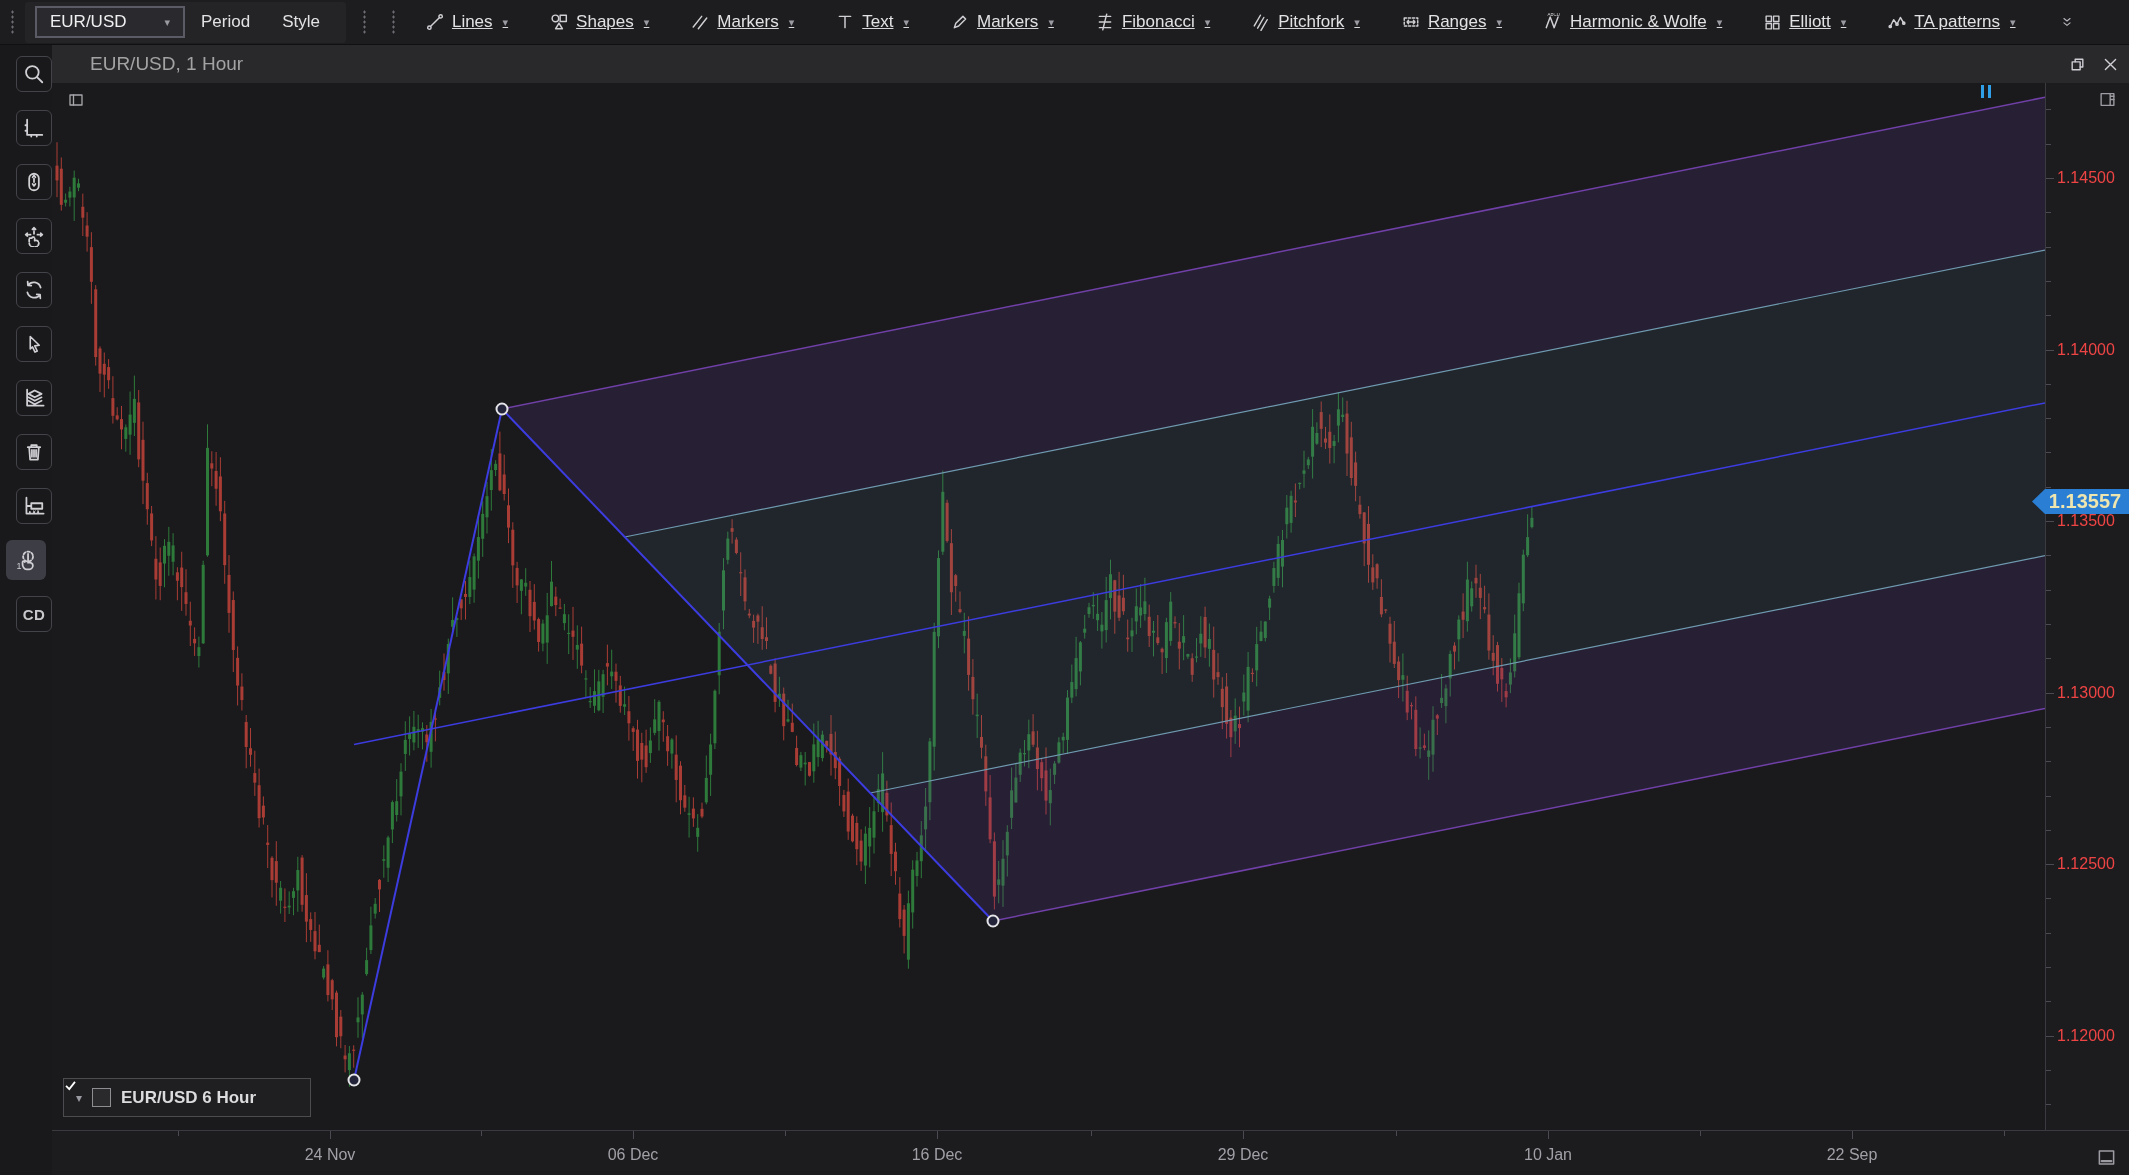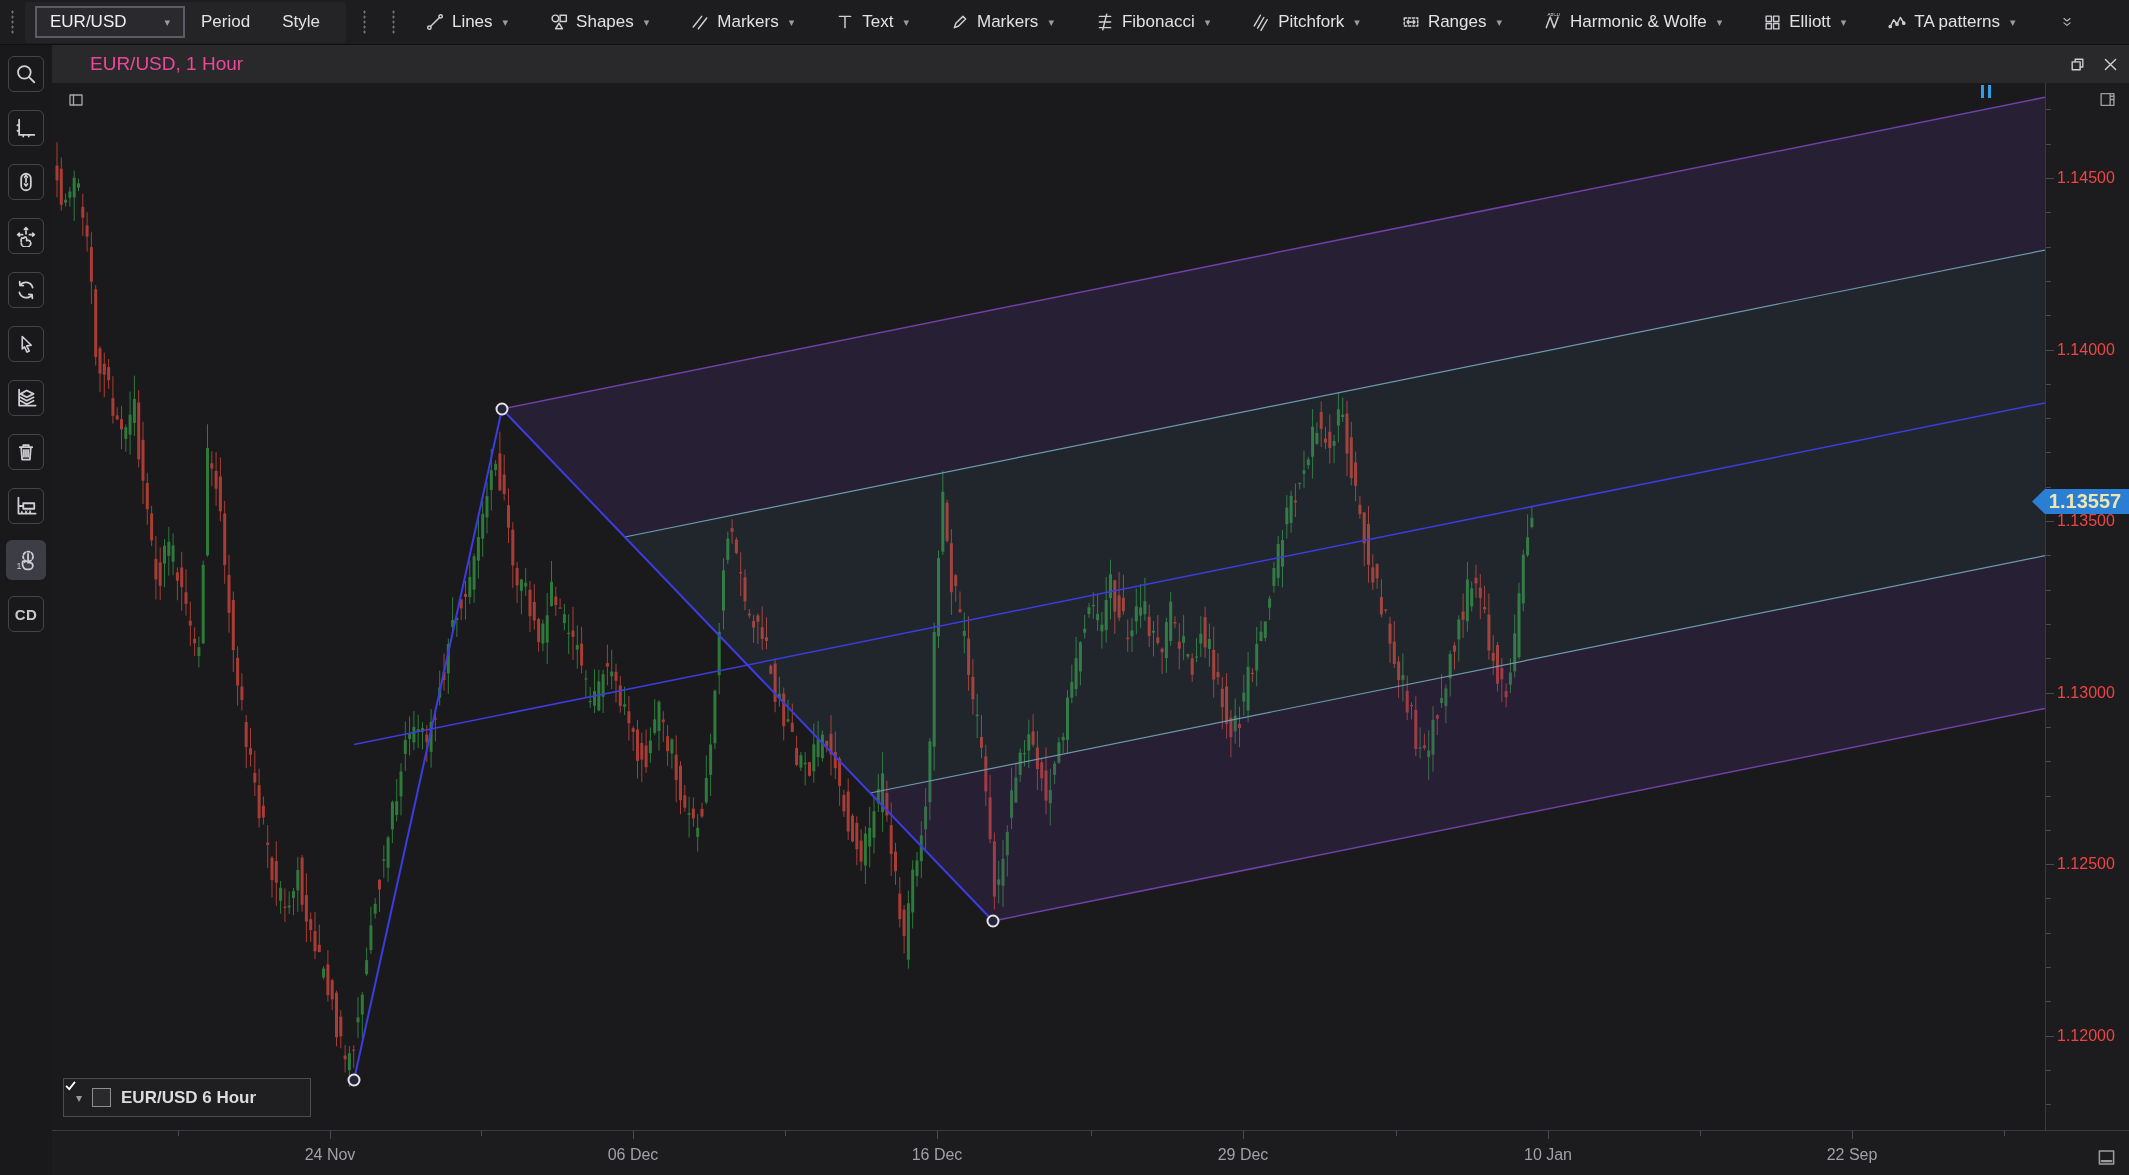--- a/index.html
+++ b/index.html
@@ -16,28 +16,28 @@
   .symbol-dd{display:flex;align-items:center;justify-content:space-between;width:150px;height:32px;
              background:#2a2a2e;border:2px solid #5b5b66;padding:0 13px;box-sizing:border-box;
              color:#f0f0f2;font-size:17px;}
   .tb-btn{font-size:17px;color:#e2e2e4;padding:0 16px;height:41px;display:flex;align-items:center;
           gap:8px;white-space:nowrap;}
   .caret{font-size:11px;color:#9a9aa2;margin-left:2px;}
   .icon svg{display:block;}
   .icon{color:#cfcfd4;display:inline-flex;}
   .overflow-btn{margin-left:18px;color:#b8b8be;}
   .sidebar{position:absolute;left:0;top:45px;width:52px;height:1130px;background:#19191b;}
-  .side-btn{position:absolute;left:8px;width:36px;height:36px;border:1px solid #43434a;border-radius:6px;
+  .side-btn{position:absolute;left:16px;width:36px;height:36px;border:1px solid #43434a;border-radius:6px;
             display:flex;align-items:center;justify-content:center;color:#c8c8cc;box-sizing:border-box;}
   .side-btn.active{left:6px;width:40px;height:40px;background:#3d3d45;border-color:transparent;color:#e8e8ea;}
   .side-btn .cdtxt{font-weight:bold;font-size:15px;letter-spacing:0.5px;}
   .chart-window{position:absolute;left:52px;top:45px;width:2077px;height:1130px;background:#1a1a1d;}
   .chart-titlebar{position:absolute;left:0;top:0;width:100%;height:38px;background:#29292c;
                   display:flex;align-items:center;box-sizing:border-box;padding-left:38px;}
-  .chart-title{font-size:19px;color:#ec4899;}
+  .chart-title{font-size:19px;color:#a3a3a3;}
   .win-controls{position:absolute;right:10px;top:0;height:38px;display:flex;align-items:center;gap:16px;color:#c4c4c8;}
   .plot{position:absolute;left:0;top:38px;width:1993px;height:1047px;overflow:hidden;}
   .plot svg{position:absolute;left:0;top:0;}
   .panel-toggle{position:absolute;left:16px;top:9px;color:#a8a8ac;}
   .pause-marker{position:absolute;left:1929px;top:2px;width:11px;height:13px;}
   .pause-marker div{position:absolute;top:0;width:3px;height:13px;background:#2f9fe8;}
   .legend{position:absolute;left:11px;top:995px;width:248px;height:39px;background:rgba(32,32,35,0.9);
           border:1px solid #4b4b50;box-sizing:border-box;display:flex;align-items:center;gap:10px;padding:0 10px;}
   .legend .caret{font-size:12px;}
   .checkbox{width:19px;height:19px;background:#2a2a2c;border:1px solid #8d8d92;box-sizing:border-box;
@@ -66,21 +66,21 @@
   <div class="tb-group">
     <div class="symbol-dd">
       <span>EUR/USD</span>
       <span class="caret">▾</span>
     </div>
     <div class="tb-btn">Period</div>
     <div class="tb-btn">Style</div>
   </div>
   <div class="grip" style="margin-left:12px"></div>
   <div class="grip" style="margin:0 14px"></div>
-  <div id="tool-buttons" style="display:flex;align-items:center;">
+  <div id="tool-buttons" style="display:flex;align-items:center;text-decoration:underline;">
       <div class="tb-btn" style="margin-right: 10px;">
         <span class="icon">
           <svg width="18" height="18" viewBox="0 0 16 16" fill="none" stroke="currentColor" stroke-width="1.3" stroke-linecap="round" stroke-linejoin="round">
             <line x1="4.2" y1="11.8" x2="11.8" y2="4.2"></line>
             <circle cx="3" cy="13" r="1.5"></circle>
             <circle cx="13" cy="3" r="1.5"></circle>
           </svg>
         </span>
                <span>Lines</span>
                <span class="caret">▾</span>

